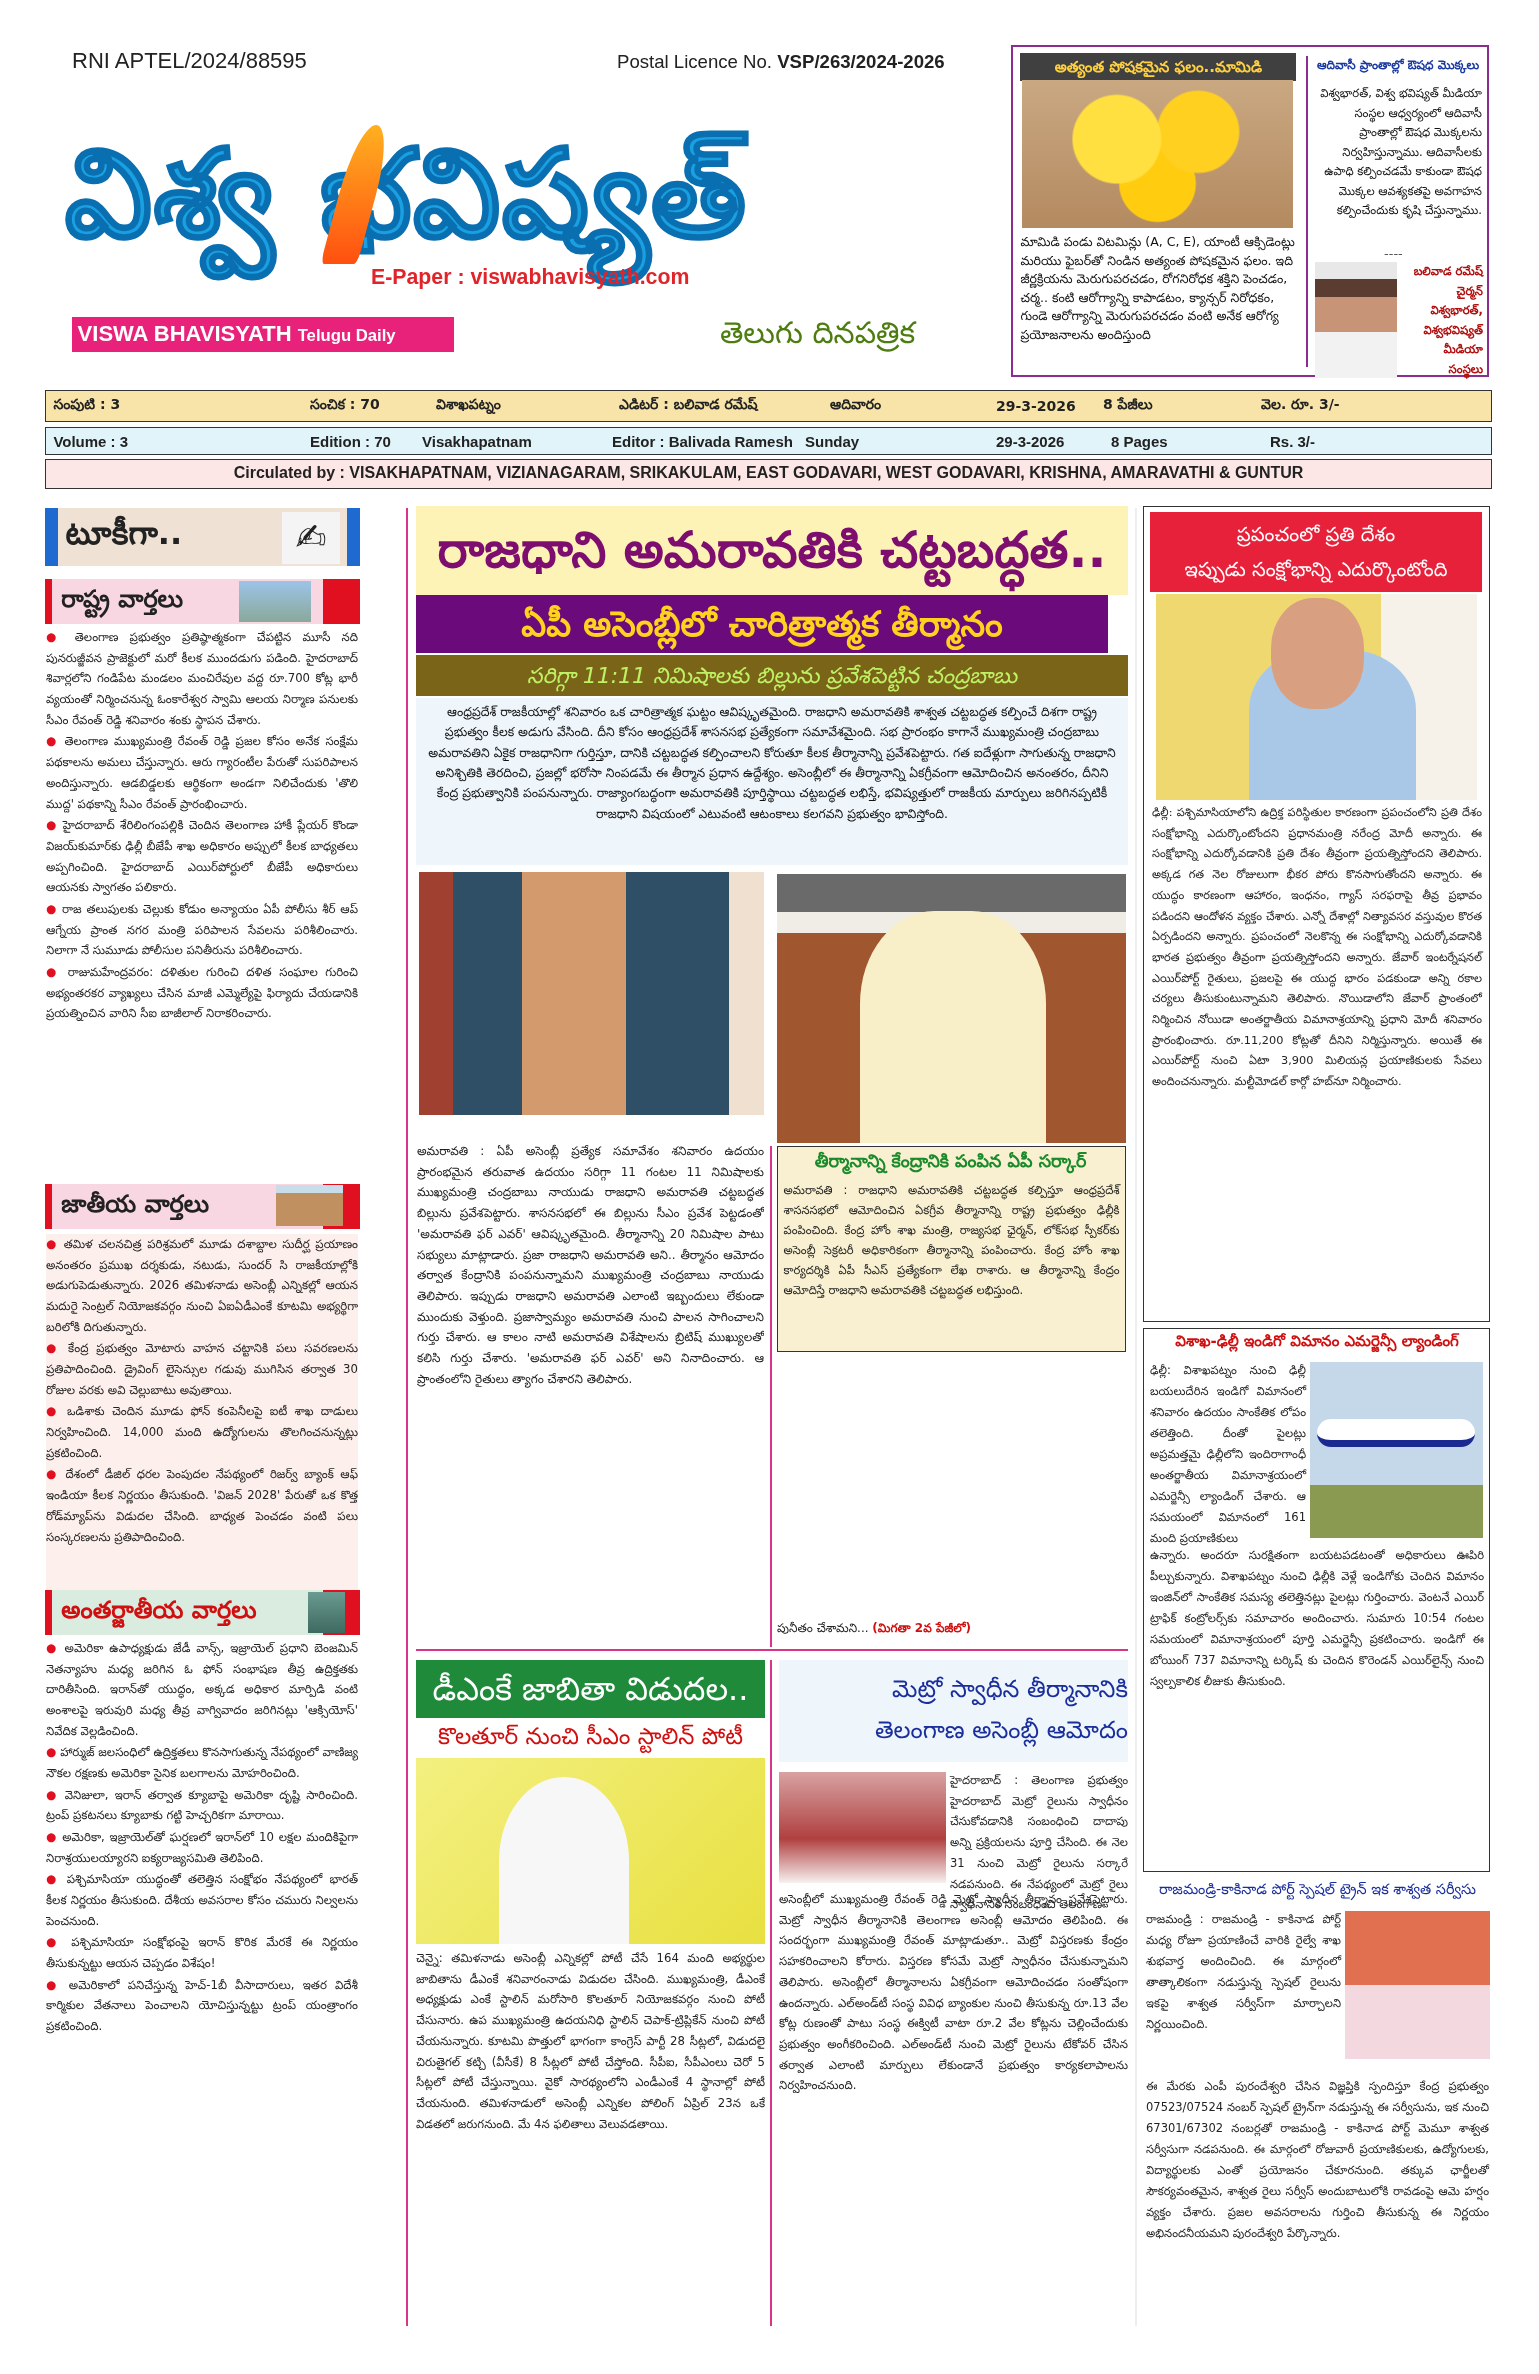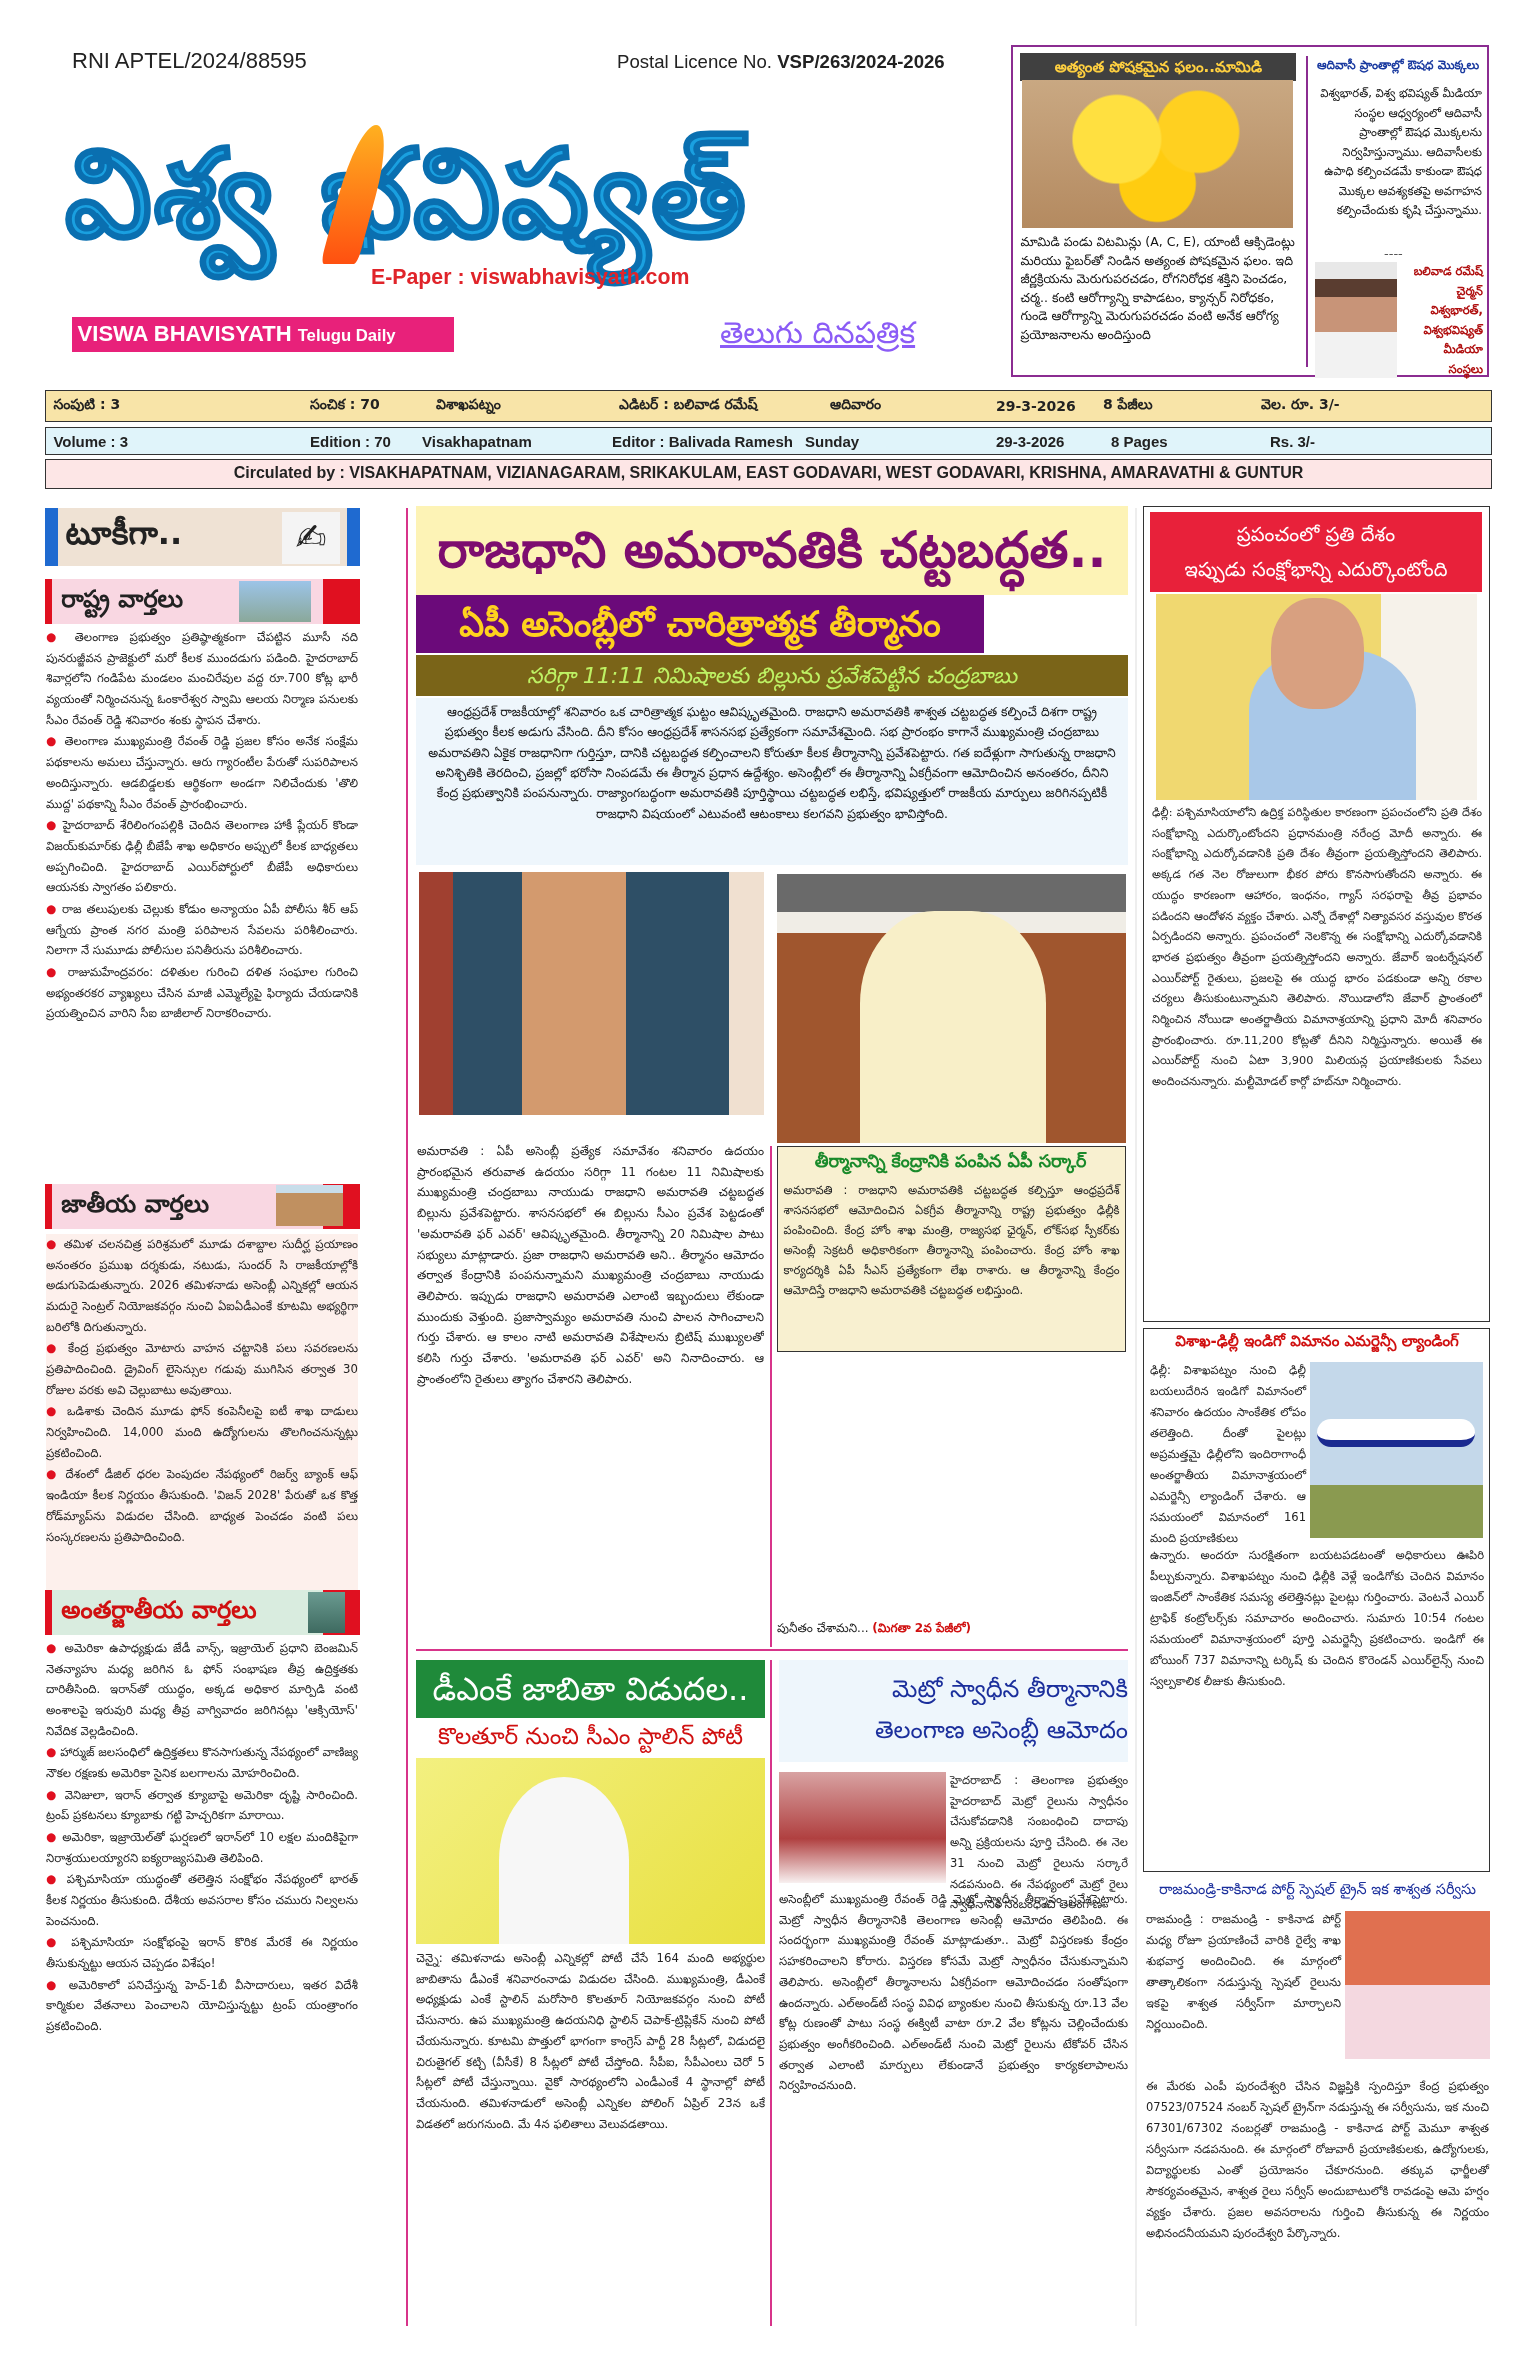--- a/index.html
+++ b/index.html
@@ -7,21 +7,21 @@
   .abs { position: absolute; }
   
   .rni { left: 72px; top: 48px; font-size: 22px; font-family: "Liberation Sans", sans-serif; color: #222; }
   .postal { left: 617px; top: 51px; font-size: 18.6px; font-family: "Liberation Sans", sans-serif; color: #222; }
   .postal b { font-weight: bold; }
   .logo { left: 65px; top: 111px; width: 890px; height: 167px; font-size: 122px; font-weight: bold; color: #1aa0e0; -webkit-text-stroke: 2.8px #0a6fb0; letter-spacing: 1.9px; line-height: 167px; font-family: "DejaVu Sans", sans-serif; }
   .quill { left: 339px; top: 125px; width: 37px; height: 139px; background: linear-gradient(180deg,#ffb020,#ff5010); border-radius: 50% 50% 10% 10%; transform: skewX(-15deg); }
   .epaper { left: 371px; top: 265px; font-size: 21.3px; color: #e0242a; font-weight: bold; font-family: "Liberation Sans", sans-serif; }
   .pinkband { left: 72px; top: 317px; width: 382px; height: 35px; background: #e8217a; color: #fff; font-weight: bold; font-size: 22px; font-family: "Liberation Sans", sans-serif; padding: 3.7px 5.6px; white-space: nowrap; }
   .pinkband small { font-size: 16.7px; }
-  .teludaily { left: 720px; top: 315px; font-size: 30px; color: #8b5cf6; text-decoration: underline; }
+  .teludaily { left: 720px; top: 315px; font-size: 30px; color: #4d7c0f; }
   
   .topbox { left: 1011px; top: 45px; width: 478px; height: 332px; border: 2.8px solid #8b2c91; background: #fff; }
   .mango-head { left: 7.4px; top: 5.6px; width: 276px; height: 28px; background: #404040; color: #ffd040; font-size: 15px; text-align: center; line-height: 28px; font-weight: bold; }
   .mango-img { left: 9.3px; top: 33px; width: 271px; height: 148px; background: radial-gradient(circle at 35% 40%, #ffe040 0 22%, transparent 23%), radial-gradient(circle at 65% 35%, #ffd020 0 20%, transparent 21%), radial-gradient(circle at 50% 70%, #ffcc10 0 22%, transparent 23%), linear-gradient(#c9a882,#b48a60); }
   .mango-text { left: 7.4px; top: 186px; width: 278px; font-size: 12.5px; line-height: 18.6px; color: #111; }
   .vdiv { left: 293px; top: 9.3px; width: 1.9px; height: 311px; background: #8b2c91; }
   .adivasi-head { left: 299px; top: 11px; width: 172px; font-size: 12px; color: #1a3aa0; font-weight: bold; text-align: center; }
   .adivasi-text { left: 302px; top: 37px; width: 167px; font-size: 11.6px; line-height: 19.5px; text-align: right; color: #111; }
   .dash { left: 371px; top: 199px; font-size: 13px; color: #555; }
   .ramesh-photo { left: 302px; top: 215px; width: 82px; height: 116px; background: linear-gradient(180deg,#e8e8e8 0 15%,#5a3d30 15% 30%,#c89478 30% 60%,#f2f2f2 60%); }
@@ -35,21 +35,21 @@
   .pencil { left: 282px; top: 512px; width: 58px; height: 52px; background: #f4f4f4; font-size: 37px; text-align: center; line-height: 52px; }
   .sec-head { width: 315px; height: 45px; background: #f9d7e2; border-left: 7.4px solid #e01020; border-right: 37px solid #e01020; font-size: 24px; font-weight: bold; padding: 5.6px 9.3px; }
   .sec-head.green { background: #d9ecdf; color: #d01010; }
   .sec-img { width: 72px; height: 41px; }
   .lefttext { left: 46px; width: 312px; font-size: 11.7px; line-height: 20.7px; text-align: justify; color: #222; }
   .lefttext p { margin-bottom: 0.9px; }
   .bullet { color: #e01020; }
   .vrule { width: 1.9px; background: #d7348a; }
   
   .main-h1 { left: 416px; top: 506px; width: 712px; height: 89px; background: #fdf3b6; color: #7d0d6f; font-size: 50px; font-weight: bold; text-align: center; line-height: 89px; }
-  .main-h2 { left: 416px; top: 595px; width: 568px; height: 58px; background: #6b0a7a; color: #ffd21e; font-size: 35px; font-weight: bold; text-align: center; line-height: 58px; }
+  .main-h2 { left: 416px; top: 595px; width: 692px; height: 58px; background: #6b0a7a; color: #ffd21e; font-size: 35px; font-weight: bold; text-align: center; line-height: 58px; }
   .main-h3 { left: 416px; top: 655px; width: 712px; height: 41px; background: #7a6418; color: #bef264; font-size: 22px; font-style: italic; text-align: center; line-height: 41px; }
   .main-lead { left: 416px; top: 698px; width: 712px; height: 167px; background: #eef6fc; font-size: 12.4px; line-height: 20.4px; text-align: center; padding: 3.7px 9.3px; color: #111; }
   .photo-left { left: 419px; top: 872px; width: 345px; height: 243px; background: linear-gradient(90deg,#a04030 0 10%,#2e4f66 10% 30%,#d39a6e 30% 60%,#2e4f66 60% 90%,#f0e0d0 90%); }
   .photo-right { left: 777px; top: 874px; width: 349px; height: 269px; background: linear-gradient(180deg,#6a6a6a 0 14%,#f0ede6 14% 22%,#a0562e 22% 100%); }
   .photo-right::after { content:""; position:absolute; left:83px; top:37px; width:186px; height:232px; background:#f8efc8; border-radius: 40% 40% 0 0; }
   .center-text-l { left: 417px; top: 1141px; width: 347px; font-size: 12px; line-height: 20.7px; text-align: justify; color: #222; }
   .sub-box { left: 777px; top: 1146px; width: 349px; height: 206px; background: #f8f0d0; border: 1.9px solid #333; }
   .sub-box-h { left: 0; top: 3.7px; width: 345px; font-size: 17.6px; color: #1a8a2a; text-align: center; font-weight: bold; }
   .sub-box-t { left: 5.6px; top: 33px; width: 336px; font-size: 11.5px; line-height: 20px; text-align: justify; color: #222; }
   .center-text-r { left: 777px; top: 1358px; width: 349px; font-size: 12px; line-height: 20.7px; text-align: justify; color: #222; }

